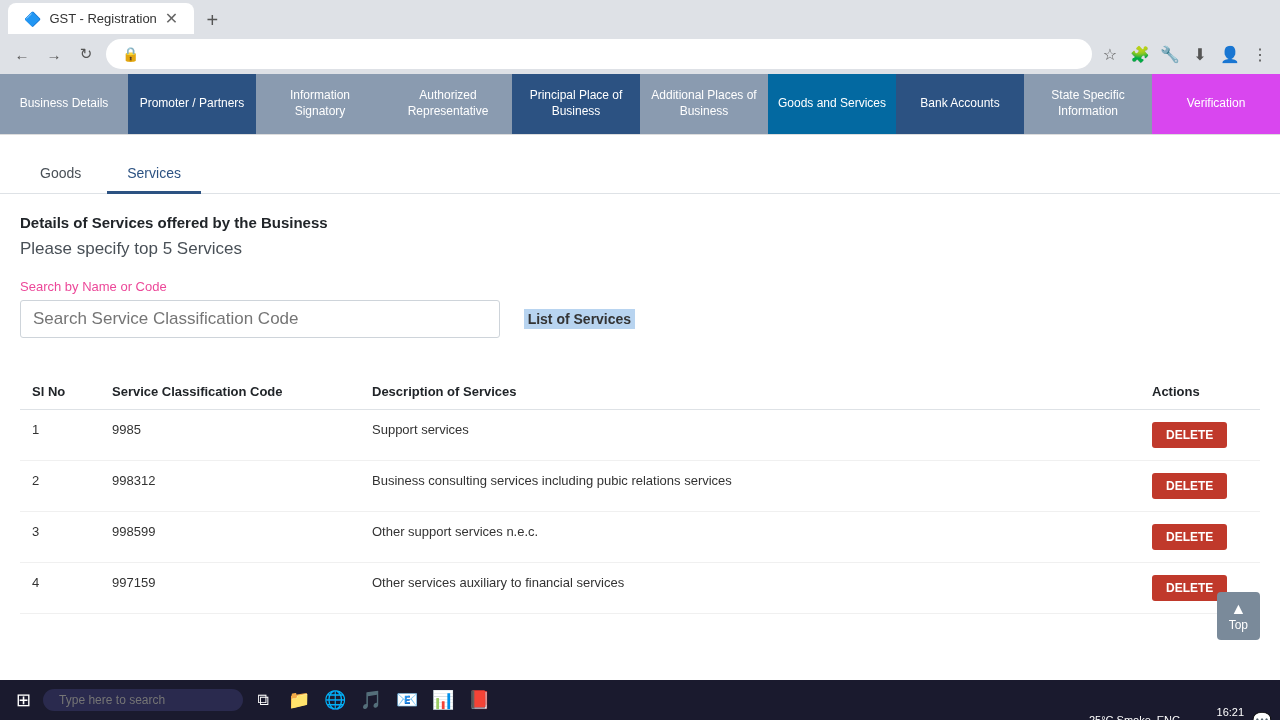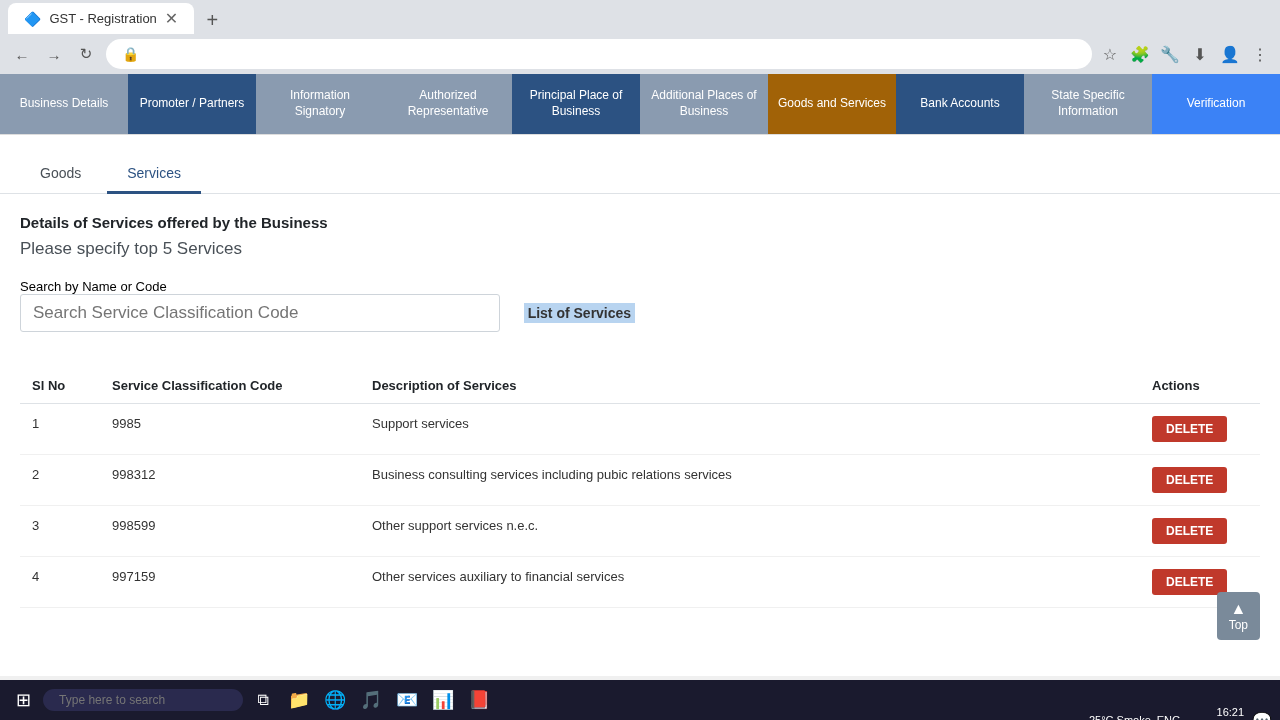--- a/index.html
+++ b/index.html
@@ -120,22 +120,22 @@
       margin-bottom: 8px;
     }
     .section-subtitle {
       font-size: 17px;
       color: #495057;
       margin-bottom: 20px;
     }
 
     .search-label {
       font-size: 13px;
-      color: #000000;
-      margin-bottom: 0;
+      color: #ec4899;
+      margin-bottom: 6px;
     }
     .search-input {
       width: 480px;
       padding: 8px 12px;
       border: 1px solid #ced4da;
       border-radius: 3px;
       font-size: 17px;
       color: #999;
       outline: none;
       margin-bottom: 36px;
@@ -299,30 +299,30 @@
     </div>
     <div class="nav-tab" style="background:#8a9bb0;">
       <span class="nav-tab-label">Authorized Representative</span>
     </div>
     <div class="nav-tab active" style="background:#2c5282;">
       <span class="nav-tab-label">Principal Place of Business</span>
     </div>
     <div class="nav-tab" style="background:#8a9bb0;">
       <span class="nav-tab-label">Additional Places of Business</span>
     </div>
-    <div class="nav-tab" style="background:#a16207;">
+    <div class="nav-tab" style="background:#0369a1;">
       <span class="nav-tab-label">Goods and Services</span>
     </div>
     <div class="nav-tab" style="background:#2c5282;">
       <span class="nav-tab-label">Bank Accounts</span>
     </div>
     <div class="nav-tab" style="background:#8a9bb0;">
       <span class="nav-tab-label">State Specific Information</span>
     </div>
-    <div class="nav-tab" style="background:#3b82f6;justify-content:center;">
+    <div class="nav-tab" style="background:#d946ef;justify-content:center;">
       <span class="nav-tab-label">Verification</span>
     </div>
   </div>
 
   <div class="inner-tabs">
     <button class="inner-tab">Goods</button>
     <button class="inner-tab active">Services</button>
   </div>
 
   <div class="main-content">

